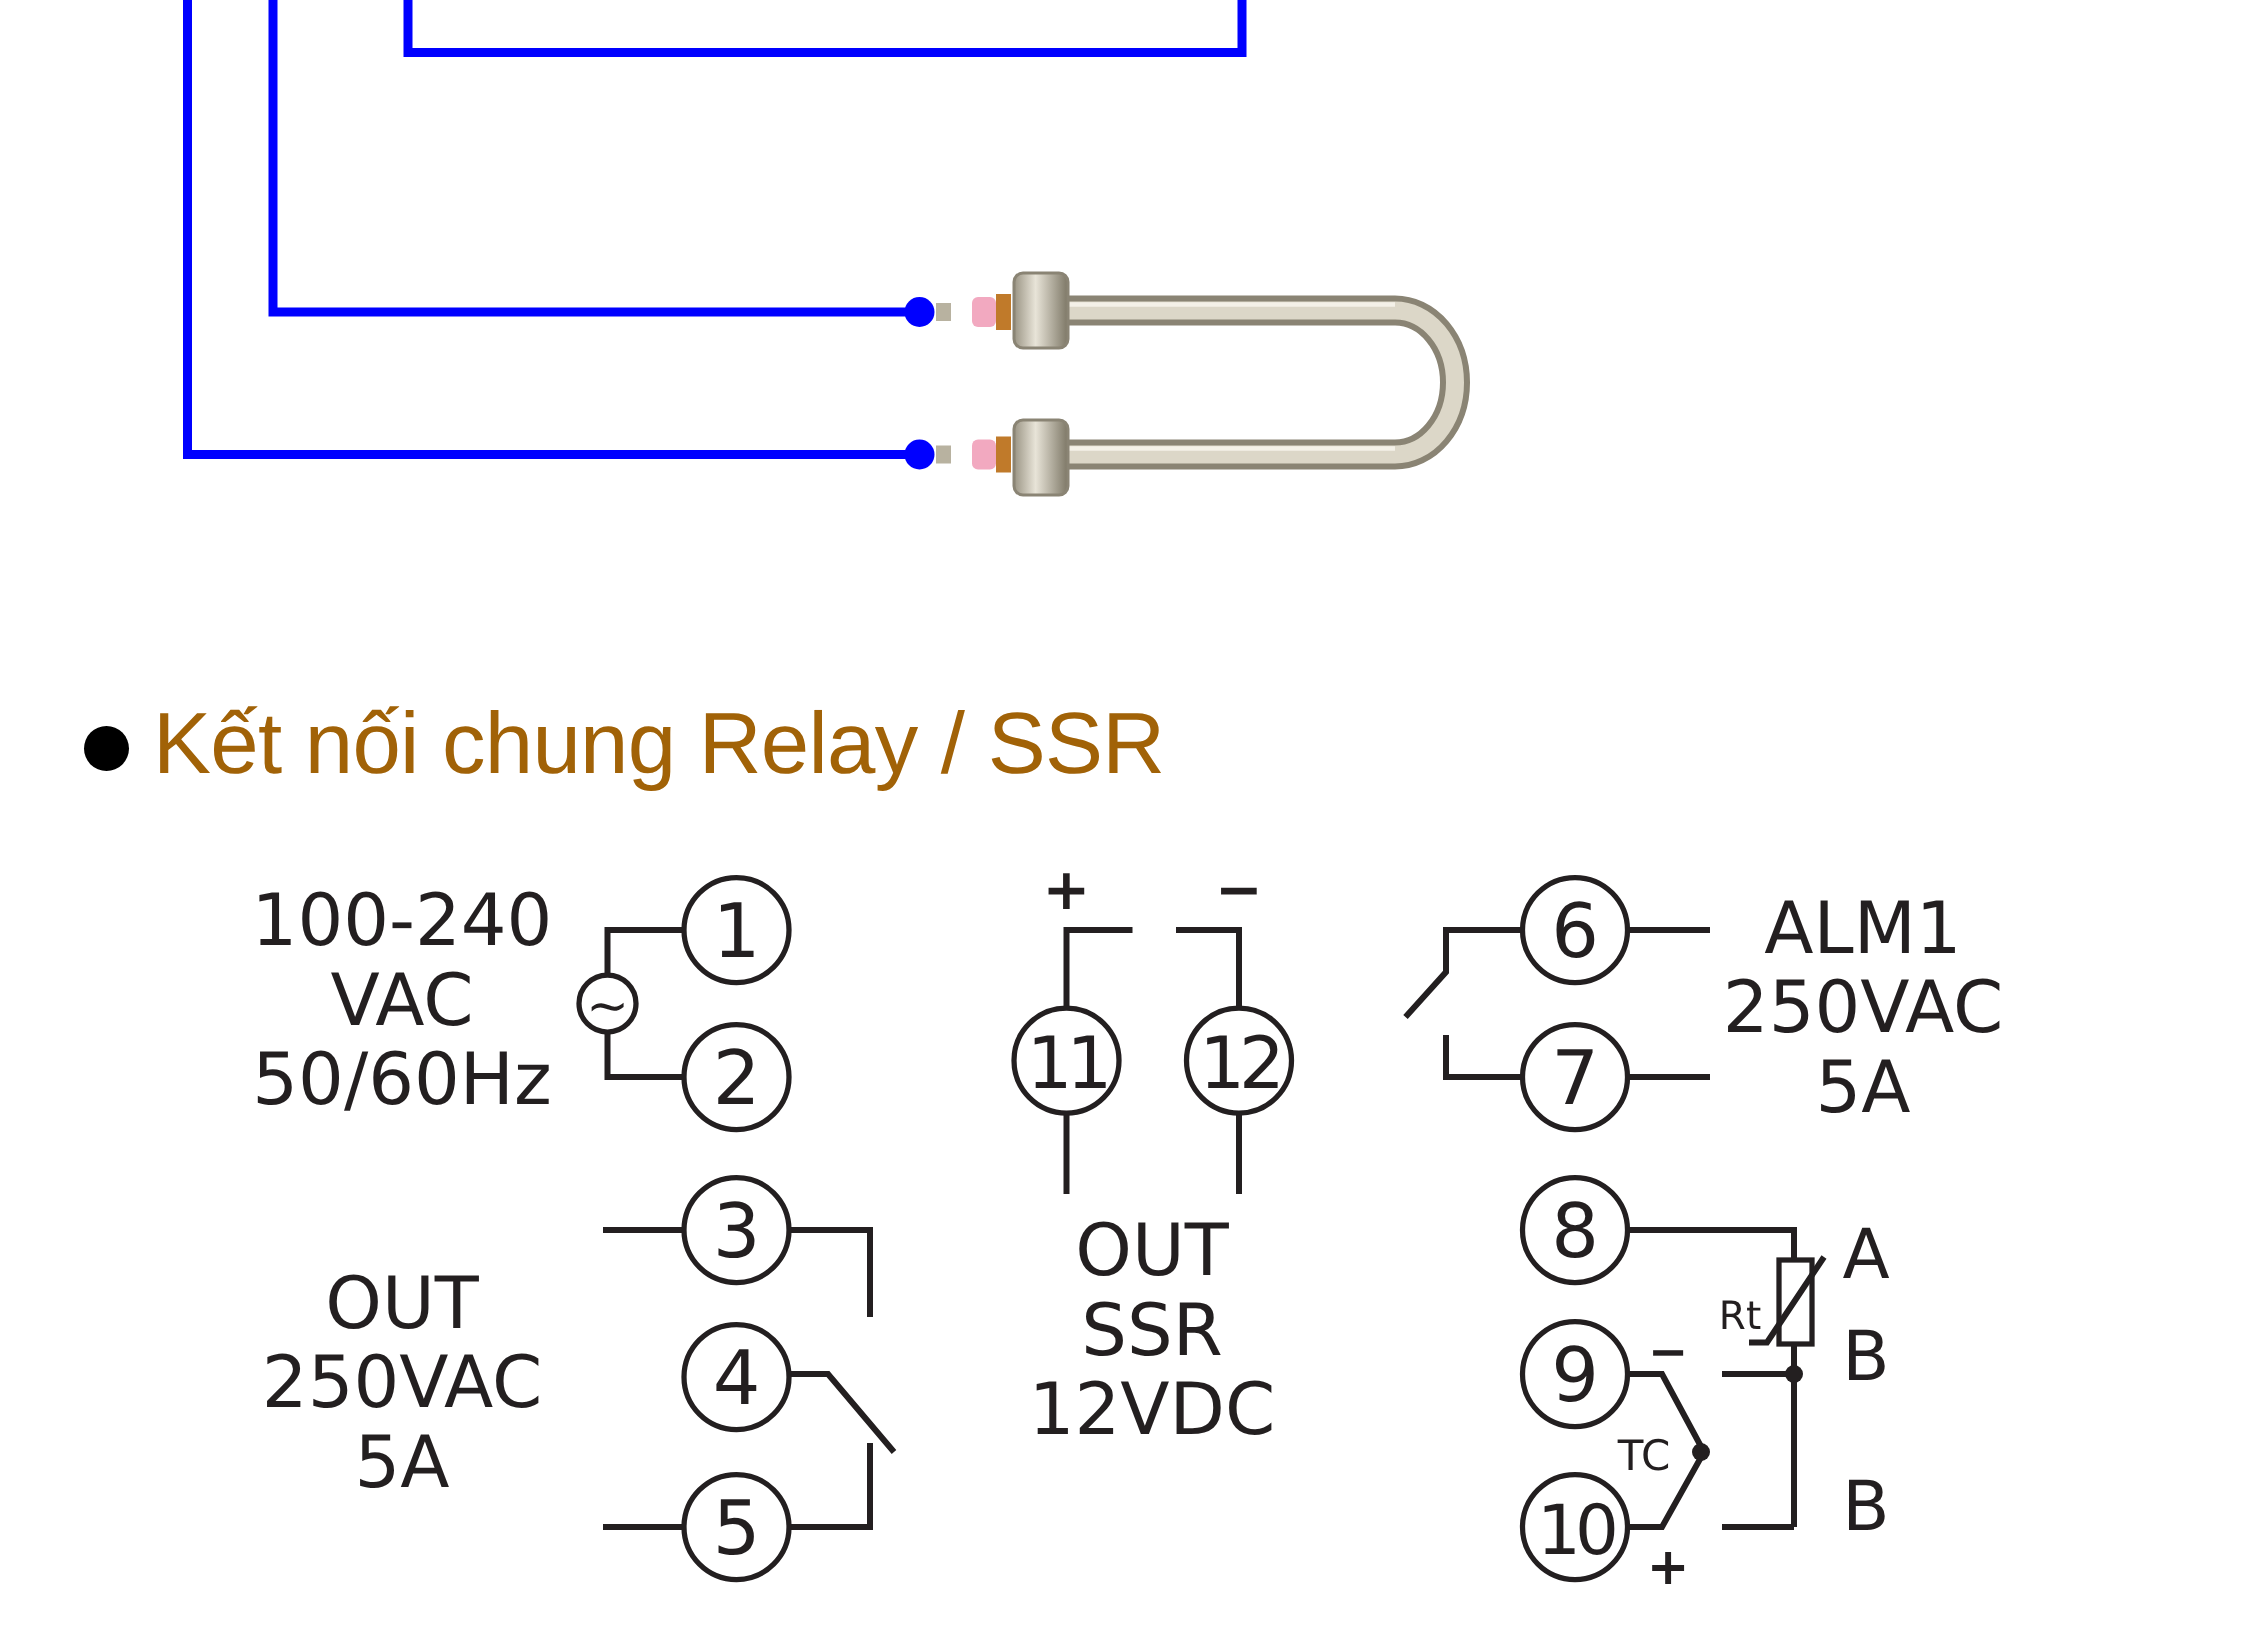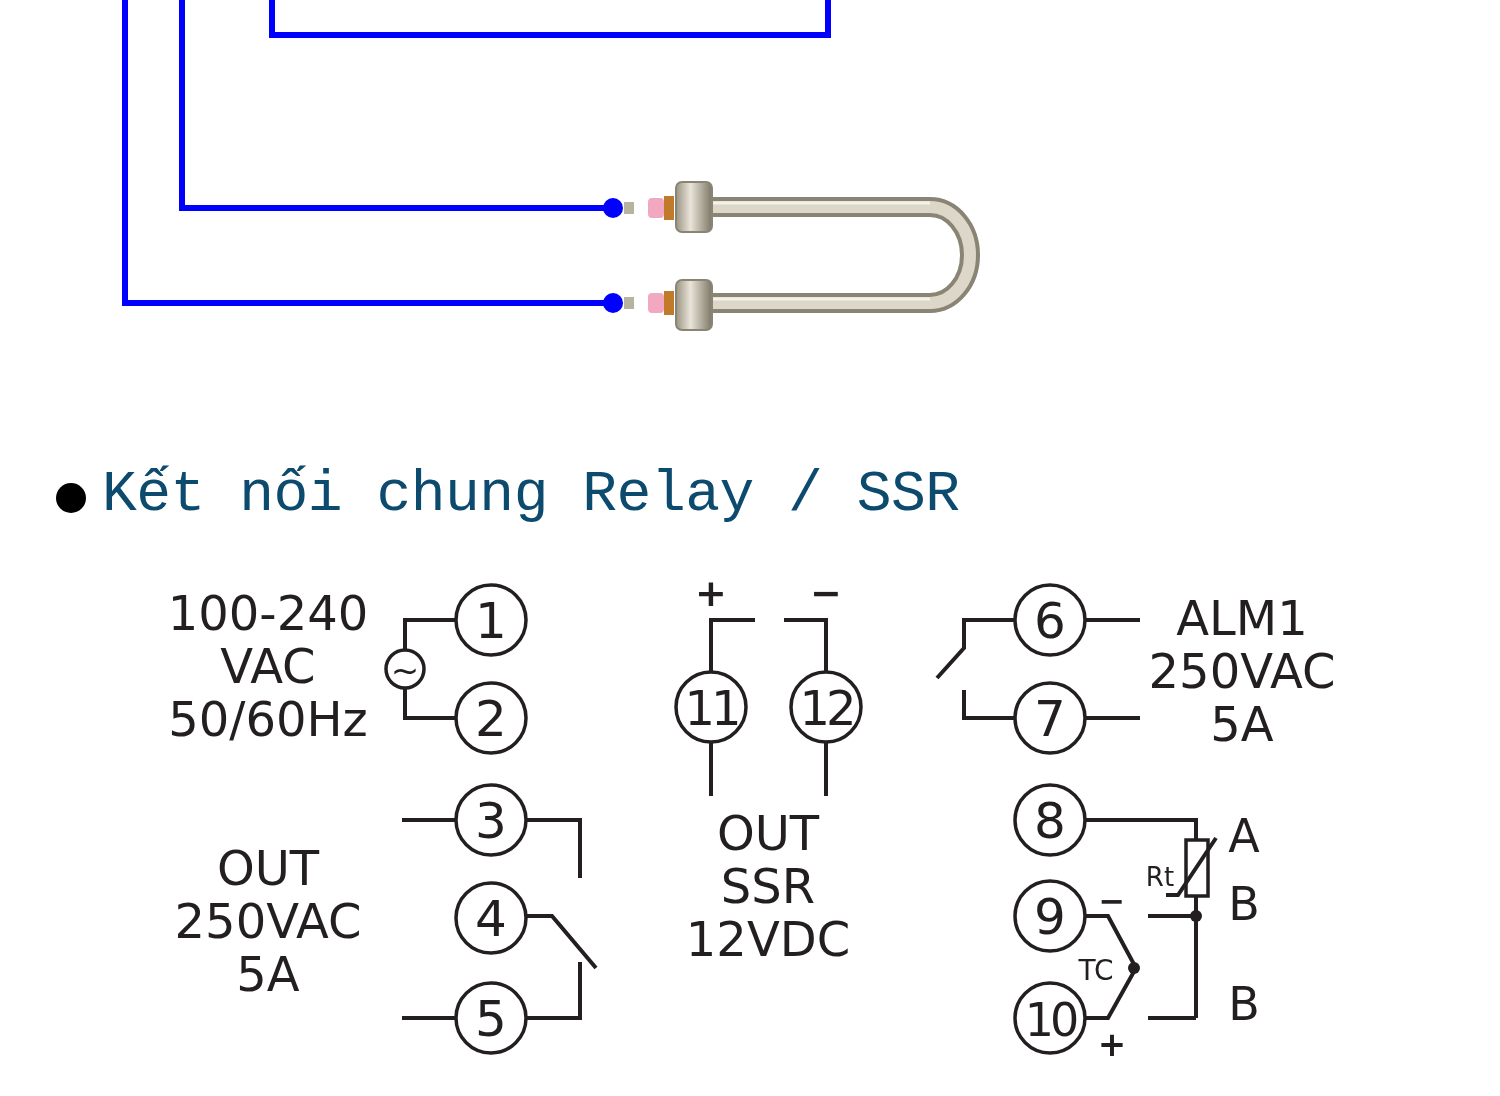--- a/index.html
+++ b/index.html
@@ -1,21 +1,21 @@
 <!DOCTYPE html>
 <html><head>
 <meta charset="utf-8">
 <style>
   html, body { margin: 0; padding: 0; background: #ffffff; }
   body { width: 1500px; height: 1096px; position: relative; overflow: hidden; font-family: "DejaVu Sans", sans-serif; }
   #wiring-svg { position: absolute; left: 0; top: 0; width: 1500px; height: 420px; }
   #terminal-svg { position: absolute; left: 0; top: 560px; width: 1500px; height: 536px; }
   .heading { position: absolute; left: 56px; top: 462px; display: flex; align-items: center; }
   .heading .bullet { width: 30px; height: 30px; border-radius: 50%; background: #000; margin-right: 16px; margin-top: 6px; }
-  .heading .title { font-family: Liberation Mono, monospace; font-size: 58px; color: #0c4a6e; letter-spacing: -0.5px; }
+  .heading .title { font-family: Liberation Sans, sans-serif; font-size: 58px; color: #a16207; letter-spacing: -0.5px; }
   .lbl { font-family: "DejaVu Sans", sans-serif; fill: #231f20; }
   .wire { stroke: #231f20; stroke-width: 4; fill: none; }
   .term { stroke: #231f20; stroke-width: 3.5; fill: #fff; }
   .blue { stroke: #0000ff; stroke-width: 6; fill: none; }
 </style>
 </head>
 <body>
 
 <svg id="wiring-svg" viewBox="0 0 1500 420">
   <g>

